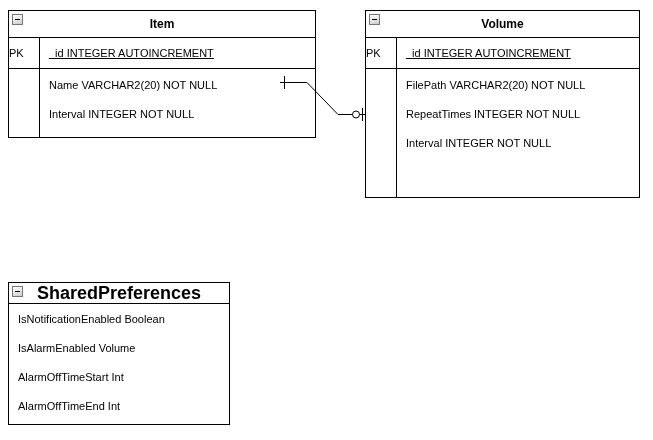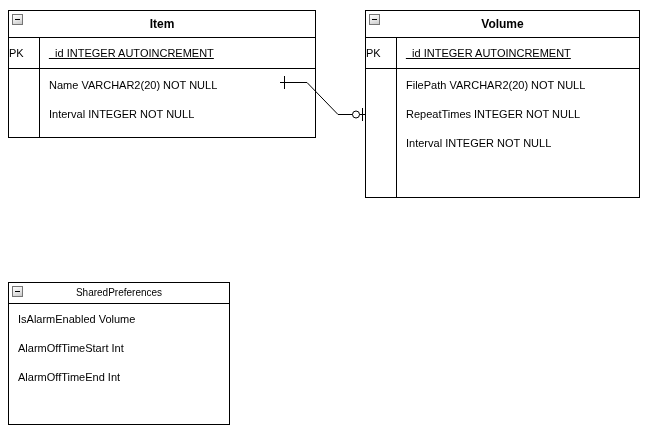--- a/index.html
+++ b/index.html
@@ -31,21 +31,21 @@
     white-space: nowrap;
     overflow: hidden;
   }
   .entity--item  .entity-header,
   .entity--alarm .entity-header {
     height: 27px; line-height: 26px;
     font-size: 12px; font-weight: bold;
   }
   .entity--sp .entity-header {
     height: 21px; line-height: 20px;
-    font-size: 10px; font-weight: normal;
+    font-size: 18px; font-weight: bold;
   }
 
   .collapse-icon {
     position: absolute;
     left: 3px; top: 3px;
     width: 11px; height: 11px;
     border: 1px solid #757575;
     background: linear-gradient(160deg, #ffffff 0%, #e6e6e6 55%, #c9c9c9 100%);
     display: flex; align-items: center; justify-content: center;
   }
@@ -145,20 +145,21 @@
   </div>
 
   <div class="entity entity--sp">
     <div class="entity-header">
       <span class="collapse-icon">
           <span class="minus-glyph"></span>
         </span>
       <span>SharedPreferences</span>
     </div>
     <div class="entity-body">
+      <div class="attr-row">IsNotificationEnabled Boolean</div>
       <div class="attr-row">IsAlarmEnabled Volume</div>
       <div class="attr-row">AlarmOffTimeStart Int</div>
       <div class="attr-row">AlarmOffTimeEnd Int</div>
     </div>
   </div>
 
   <svg class="connector-layer" viewBox="0 0 653 440">
     <path d="M 280 82.5 H 307 L 338 114.5 H 365" fill="none" stroke="#000000" stroke-width="1"></path>
     <line x1="284.5" y1="76" x2="284.5" y2="89" stroke="#000000" stroke-width="1"></line>
     <circle cx="356" cy="114.5" r="3.5" fill="#ffffff" stroke="#000000" stroke-width="1"></circle>

